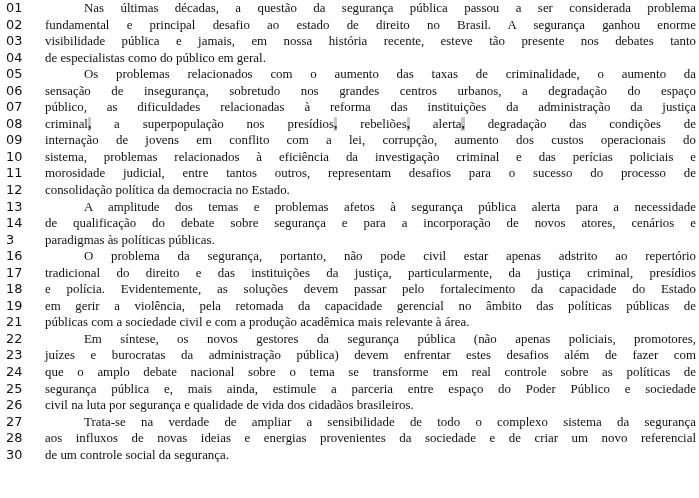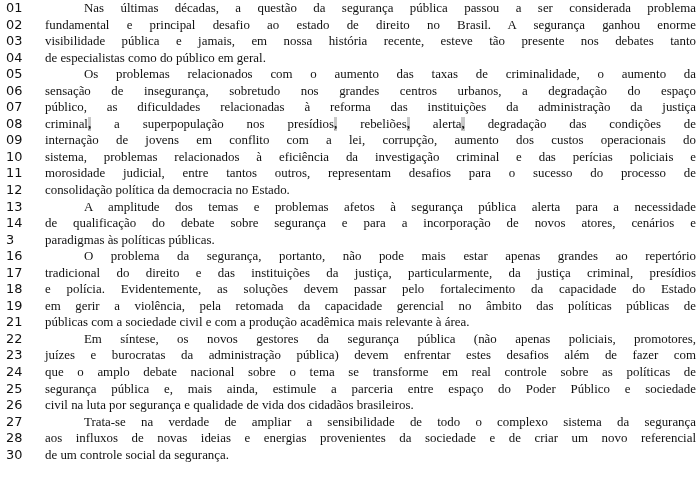--- a/index.html
+++ b/index.html
@@ -71,21 +71,21 @@
     <div class="line">
       <span class="num">14</span>
       <span class="txt">de qualificação do debate sobre segurança e para a incorporação de novos atores, cenários e</span>
     </div>
     <div class="line">
       <span class="num">3</span>
       <span class="txt last">paradigmas às políticas públicas.</span>
     </div>
     <div class="line">
       <span class="num">16</span>
-      <span class="txt indent">O problema da segurança, portanto, não pode mais estar apenas grandes ao repertório</span>
+      <span class="txt indent">O problema da segurança, portanto, não pode civil estar apenas adstrito ao repertório</span>
     </div>
     <div class="line">
       <span class="num">17</span>
       <span class="txt">tradicional do direito e das instituições da justiça, particularmente, da justiça criminal, presídios</span>
     </div>
     <div class="line">
       <span class="num">18</span>
       <span class="txt">e polícia. Evidentemente, as soluções devem passar pelo fortalecimento da capacidade do Estado</span>
     </div>
     <div class="line">

